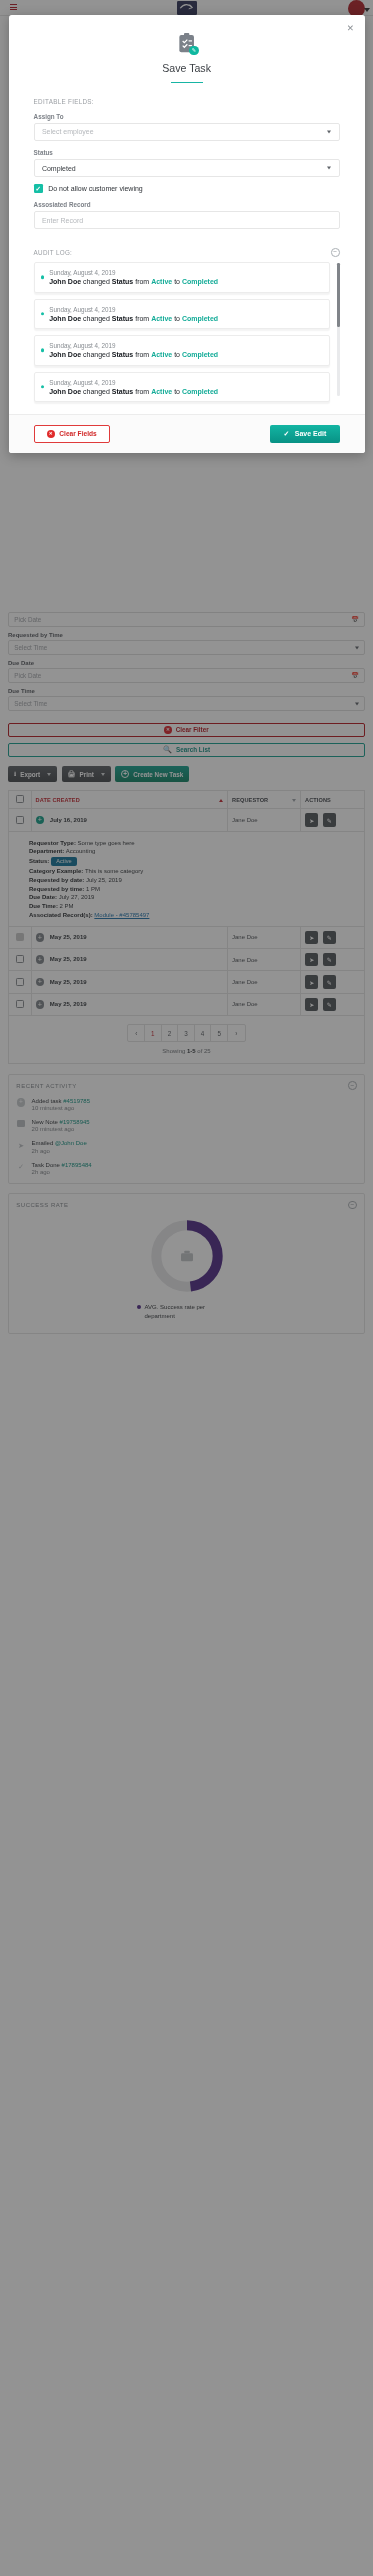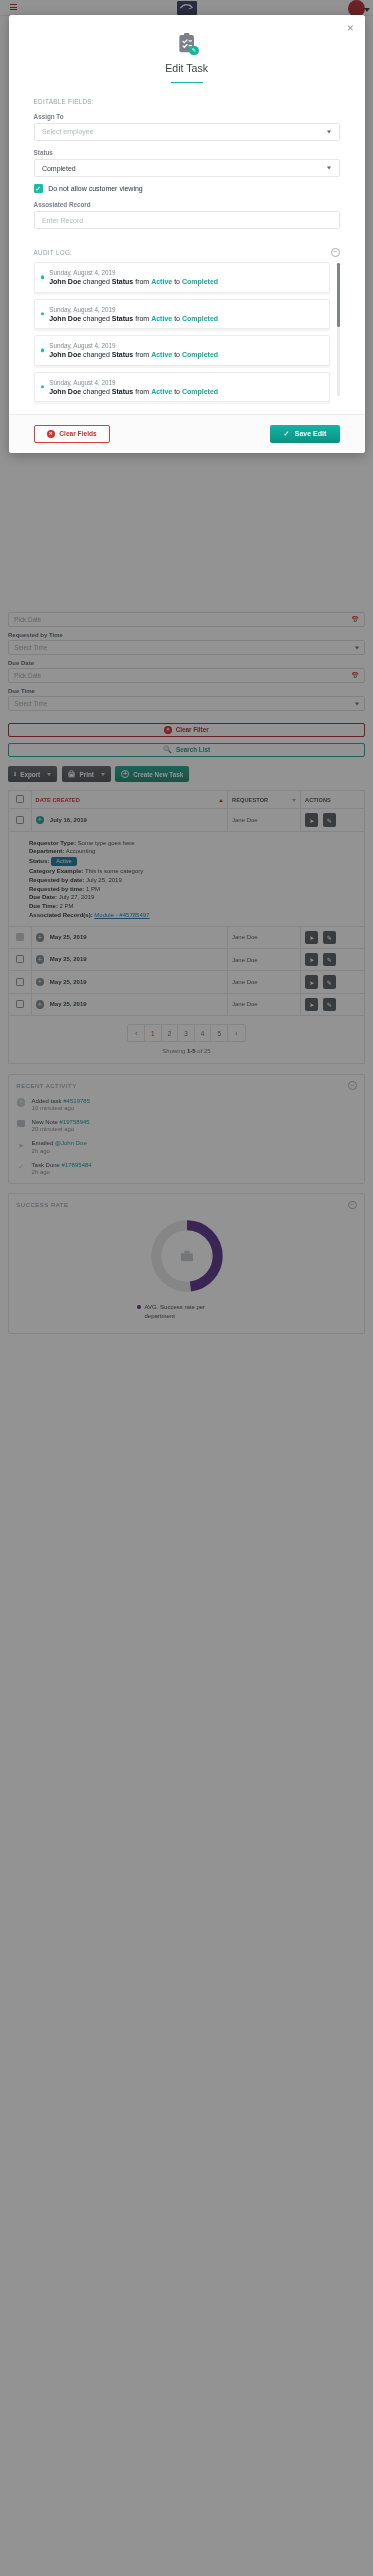--- a/index.html
+++ b/index.html
@@ -491,21 +491,21 @@
         <svg width="17.3" height="20.6" viewBox="0 0 26 31">
           <rect x="2" y="3" width="22" height="26" rx="3" fill="#7b8189"></rect>
           <rect x="9" y="0" width="8" height="5" rx="1.5" fill="#7b8189"></rect>
           <path d="M7 12 l2.5 2.5 L14 10" stroke="#fff" stroke-width="1.8" fill="none"></path>
           <rect x="16" y="11" width="5" height="1.8" fill="#fff"></rect>
           <path d="M7 19 l2.5 2.5 L14 17" stroke="#fff" stroke-width="1.8" fill="none"></path>
           <rect x="16" y="18" width="5" height="1.8" fill="#fff"></rect>
         </svg>
         <div class="clip-badge">✎</div>
       </div>
-      <div class="modal-title">Edit Task</div>
+      <div class="modal-title">Save Task</div>
       <div class="title-rule"></div>
     </div>
 
     <div class="section-label">EDITABLE FIELDS:</div>
 
     <div class="m-label">Assign To</div>
     <div class="m-field">
       <span>Select employee</span>
       <span class="caret"></span>
     </div>

